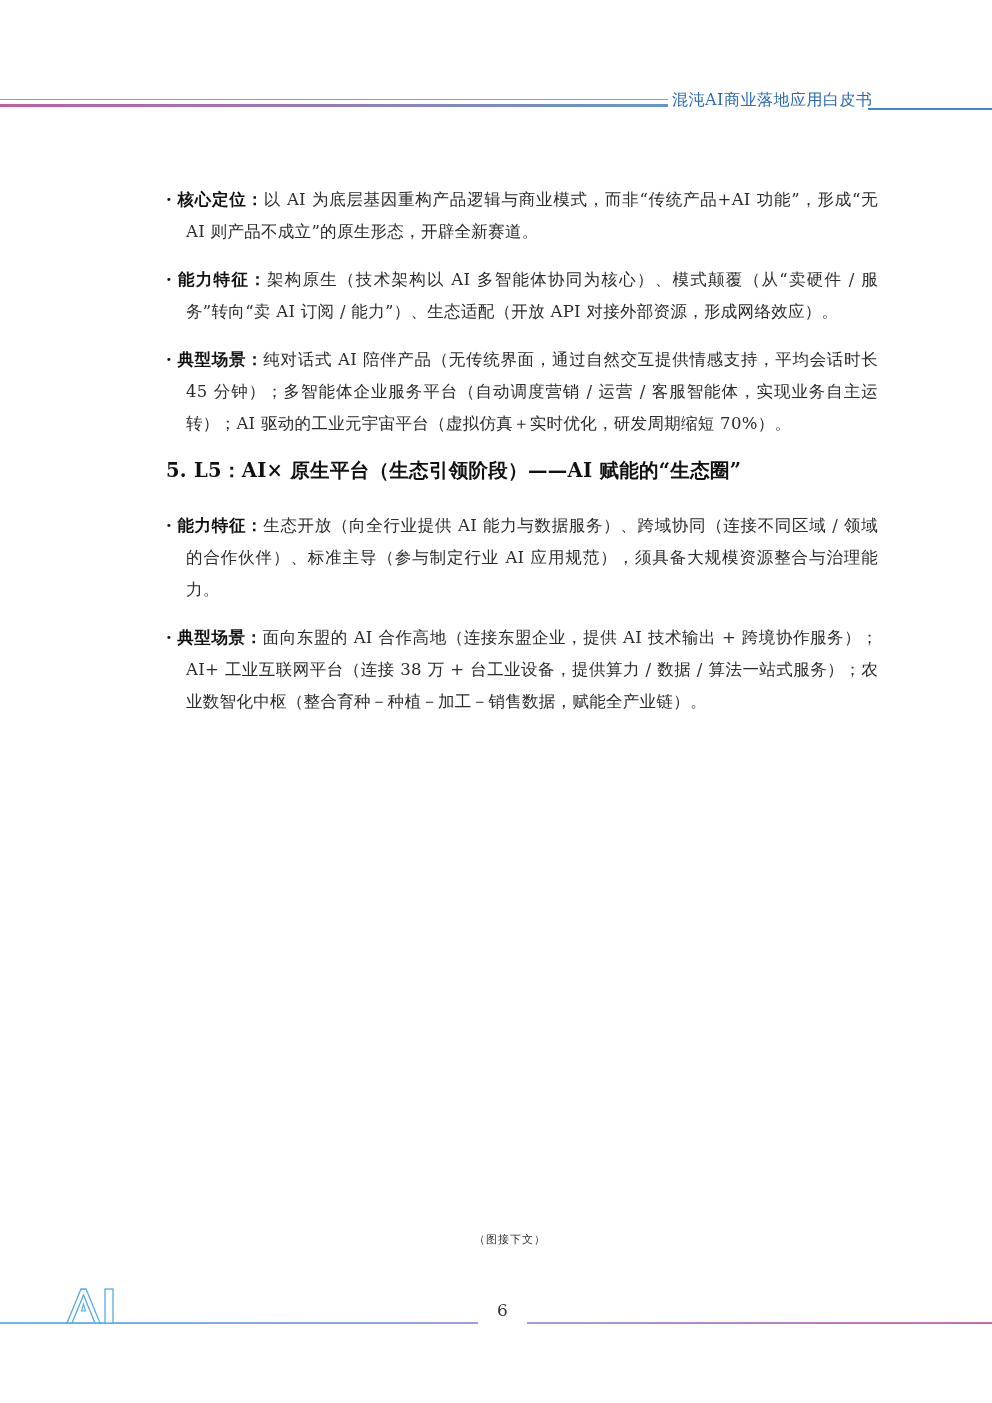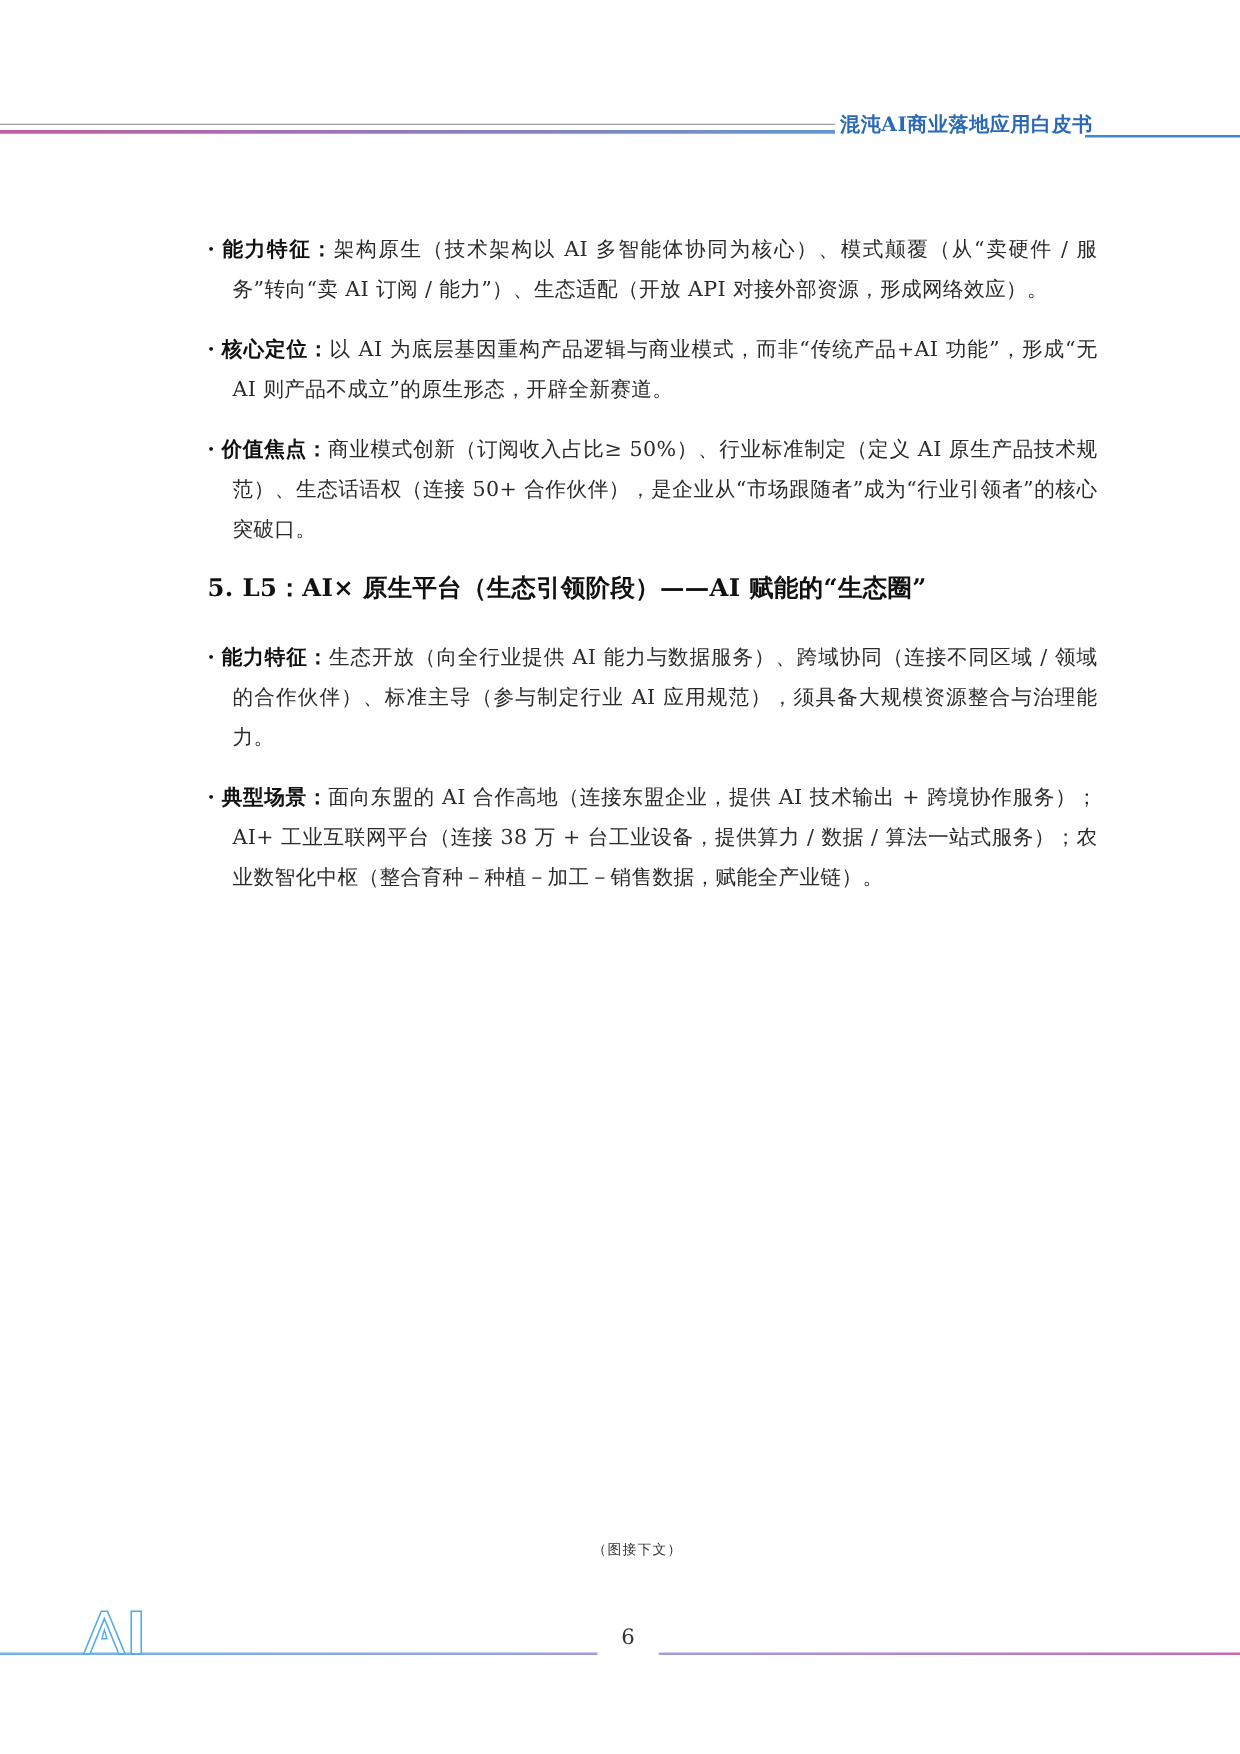--- a/index.html
+++ b/index.html
@@ -9,21 +9,21 @@
     background:#ffffff;
     font-family:"DejaVu Serif","Liberation Serif",serif;
     color:#262626;
     overflow:hidden;
   }
   
   .h-thin-line{position:absolute;left:0;top:99px;width:668px;height:1px;background:#9b9ba1;}
   .h-grad-line{position:absolute;left:0;top:104px;width:668px;height:3px;
     background:linear-gradient(to right,#c25d9f,#8f7fc0 55%,#6397d2);}
   .h-title{position:absolute;left:672px;top:90px;width:200px;
-    font-size:16px;font-weight:bold;color:#2a69b3;letter-spacing:0.5px;white-space:nowrap;}
+    font-size:16px;font-weight:normal;color:#2a69b3;letter-spacing:0.5px;white-space:nowrap;}
   .h-blue-line{position:absolute;left:868px;top:108px;width:124px;height:2px;background:#3e89d2;}
   
   .content{position:absolute;left:166px;top:184px;width:712px;}
   .sec-heading{
     font-size:19.5px;font-weight:bold;color:#111;
     line-height:30px;margin:12px 0 24px 0;letter-spacing:0.3px;
   }
   .sec-heading:first-child{margin-top:0;}
   .bullet{
     font-size:16.5px;line-height:32px;margin:0 0 16px 0;
@@ -49,23 +49,23 @@
 <div class="page">
 
   <header>
     <div class="h-thin-line"></div>
     <div class="h-grad-line"></div>
     <div class="h-title">混沌AI商业落地应用白皮书</div>
     <div class="h-blue-line"></div>
   </header>
 
   <main class="content" id="content">
+      <p class="bullet"><span class="dot">·</span><span class="lab">核心定位：</span><span>以 AI 为底层基因重构产品逻辑与商业模式，而非“传统产品+AI 功能”，形成“无 AI 则产品不成立”的原生形态，开辟全新赛道。</span></p>
       <p class="bullet"><span class="dot">·</span><span class="lab">能力特征：</span><span>架构原生（技术架构以 AI 多智能体协同为核心）、模式颠覆（从“卖硬件 / 服务”转向“卖 AI 订阅 / 能力”）、生态适配（开放 API 对接外部资源，形成网络效应）。</span></p>
-      <p class="bullet"><span class="dot">·</span><span class="lab">核心定位：</span><span>以 AI 为底层基因重构产品逻辑与商业模式，而非“传统产品+AI 功能”，形成“无 AI 则产品不成立”的原生形态，开辟全新赛道。</span></p>
-      <p class="bullet"><span class="dot">·</span><span class="lab">价值焦点：</span><span>商业模式创新（订阅收入占比≥ 50%）、行业标准制定（定义 AI 原生产品技术规范）、生态话语权（连接 50+ 合作伙伴），是企业从“市场跟随者”成为“行业引领者”的核心突破口。</span></p>
+      <p class="bullet"><span class="dot">·</span><span class="lab">典型场景：</span><span>纯对话式 AI 陪伴产品（无传统界面，通过自然交互提供情感支持，平均会话时长 45 分钟）；多智能体企业服务平台（自动调度营销 / 运营 / 客服智能体，实现业务自主运转）；AI 驱动的工业元宇宙平台（虚拟仿真＋实时优化，研发周期缩短 70%）。</span></p>
       <h2 class="sec-heading">5. L5：AI× 原生平台（生态引领阶段）——AI 赋能的“生态圈”</h2>
       <p class="bullet"><span class="dot">·</span><span class="lab">能力特征：</span><span>生态开放（向全行业提供 AI 能力与数据服务）、跨域协同（连接不同区域 / 领域的合作伙伴）、标准主导（参与制定行业 AI 应用规范），须具备大规模资源整合与治理能力。</span></p>
       <p class="bullet"><span class="dot">·</span><span class="lab">典型场景：</span><span>面向东盟的 AI 合作高地（连接东盟企业，提供 AI 技术输出 + 跨境协作服务）；AI+ 工业互联网平台（连接 38 万 + 台工业设备，提供算力 / 数据 / 算法一站式服务）；农业数智化中枢（整合育种－种植－加工－销售数据，赋能全产业链）。</span></p>
     </main>
 
   <div class="fig-note">（图接下文）</div>
 
   <footer>
     <div class="f-line left"></div>
     <div class="f-line right"></div>

